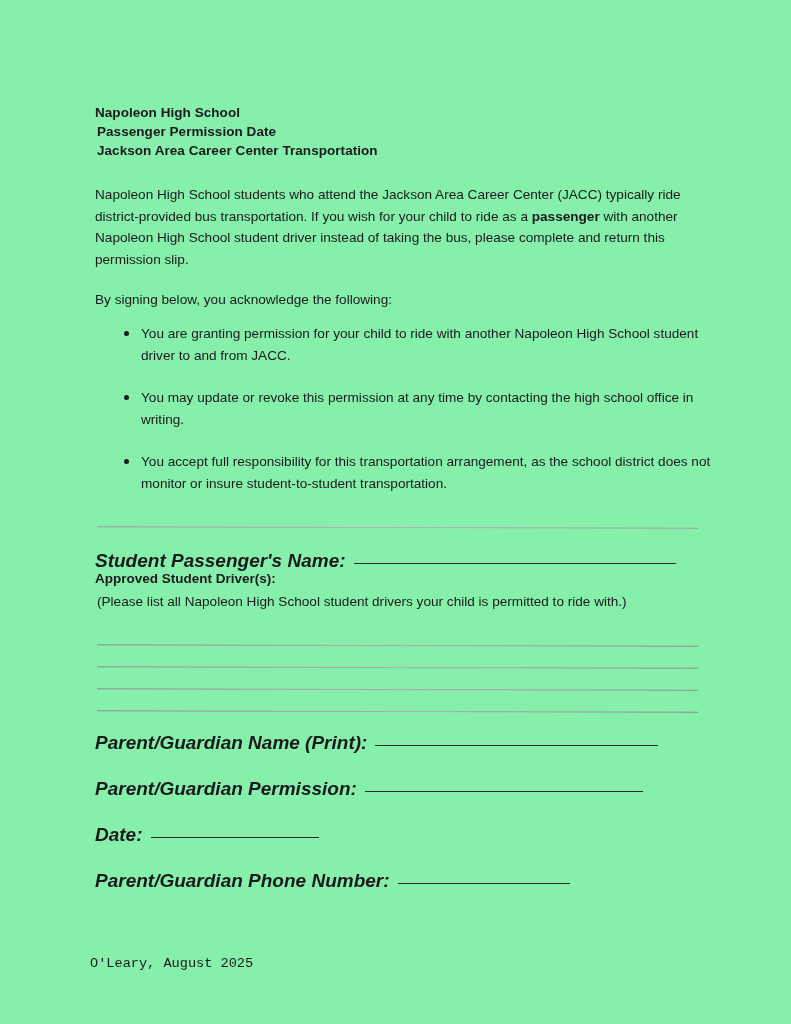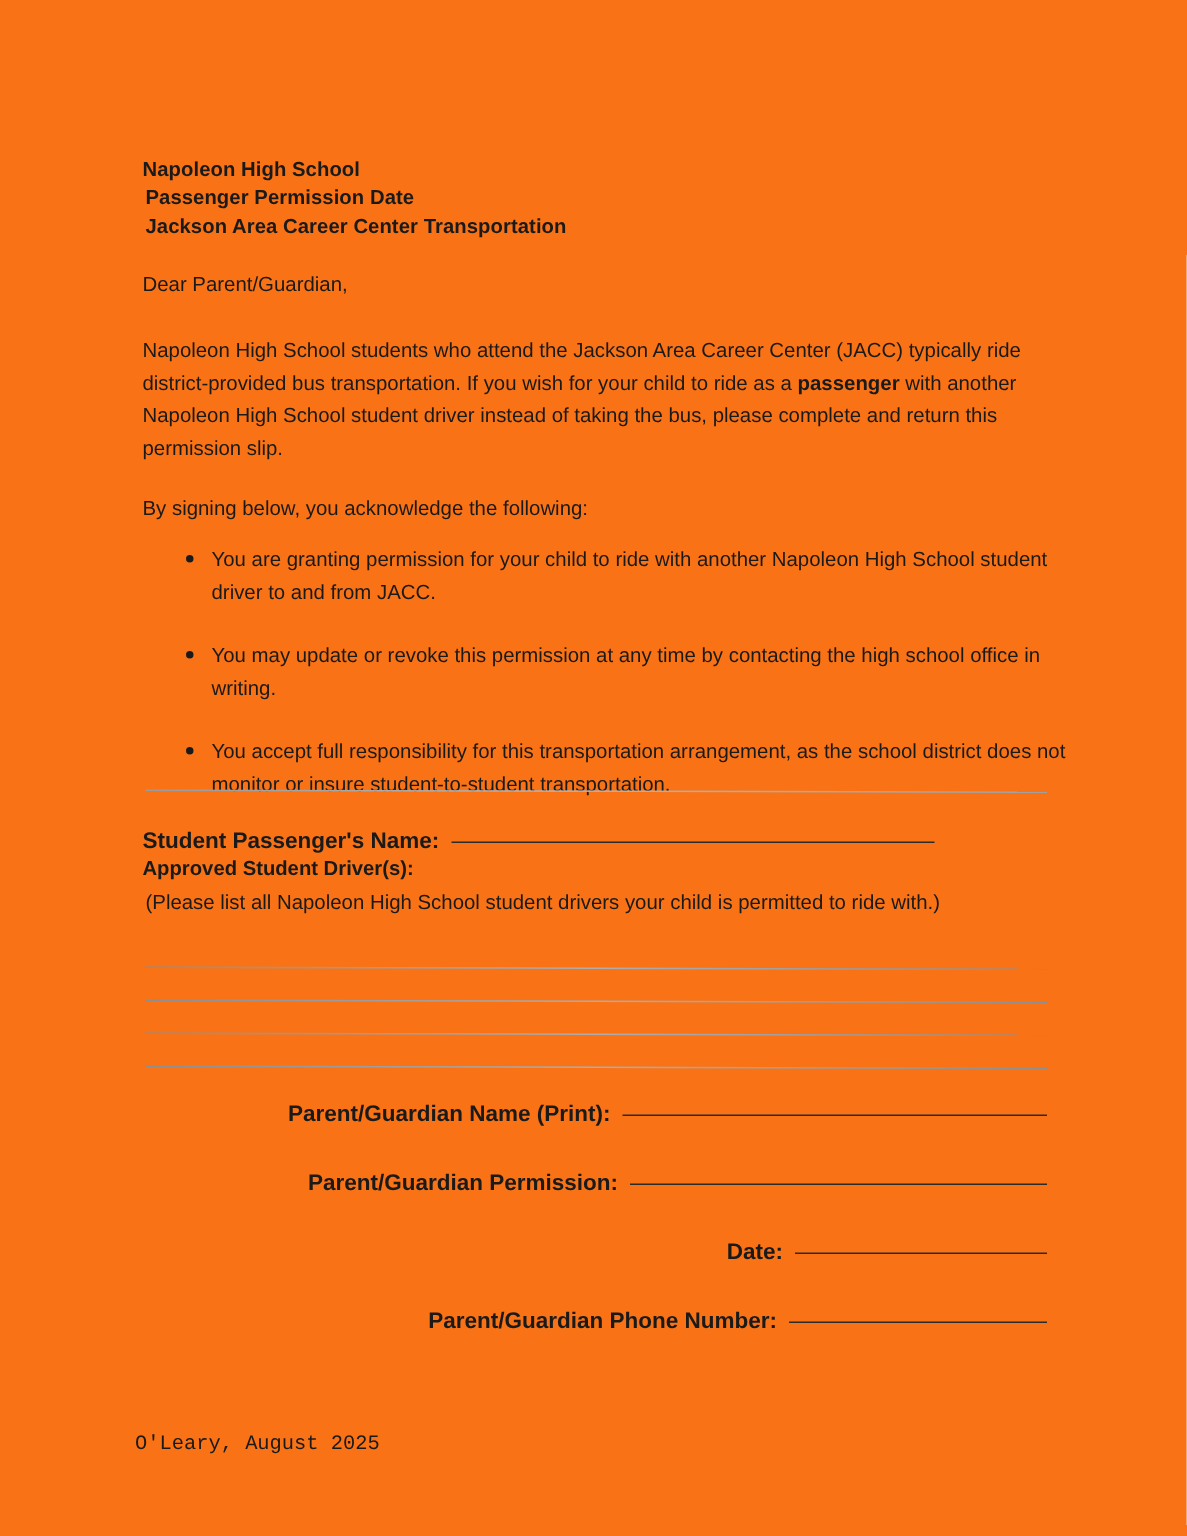--- a/index.html
+++ b/index.html
@@ -12,21 +12,21 @@
     height: 1024px;
     position: relative;
     font-family: "Liberation Sans", sans-serif;
     color: #1a1a1a;
     overflow: hidden;
   }
 
   .page {
     position: absolute;
     inset: 0;
-    background: #f97316;
+    background: #86efac;
   }
 
   .content {
     position: absolute;
     left: 95px;
     top: 104px;
     width: 603px;
   }
 
   
@@ -100,23 +100,24 @@
   .form-area {
     position: absolute;
     left: 95px;
     top: 552px;
     width: 603px;
   }
 
   .field-line {
     position: relative;
     font-weight: bold;
-    font-size: 15px;
+    font-size: 19px;
     line-height: 18px;
     white-space: nowrap;
+    font-style: italic;
   }
   .field-label { display: inline-block; }
 
   .fill-rule {
     display: inline-block;
     vertical-align: 3px;
     height: 0;
     border-bottom: 1.6px solid #2b2b2b;
     margin-left: 8px;
   }
@@ -152,21 +153,20 @@
     margin-bottom: 21px;
     transform: rotate(0.14deg);
   }
 
   
   .sig-block {
     position: absolute;
     left: 95px;
     top: 734px;
     width: 603px;
-    text-align: right;
   }
   .sig-block .field-line { margin-bottom: 28px; }
   .sig-block .field-line:last-child { margin-bottom: 0; }
 
   
   .footer {
     position: absolute;
     left: 90px;
     top: 954px;
     font-size: 13.6px;
@@ -180,21 +180,20 @@
 <div class="page">
 
   <div class="content">
 
     <div class="doc-header">
       <div class="hline-1">Napoleon High School</div>
       <div class="hline-2">Passenger Permission Date</div>
       <div class="hline-3">Jackson Area Career Center Transportation</div>
     </div>
 
-    <div class="salutation">Dear Parent/Guardian,</div>
 
     <div class="para"><span>Napoleon High School students who attend the Jackson Area Career Center (JACC) typically ride district-provided bus transportation. If you wish for your child to ride as a </span><b>passenger</b><span> with another Napoleon High School student driver instead of taking the bus, please complete and return this permission slip.</span></div>
 
     <div class="lead-in">By signing below, you acknowledge the following:</div>
 
     <div class="bullets">
       <div class="bullet-row">
         <span class="bullet-dot"></span>
         <span>You are granting permission for your child to ride with another Napoleon High School student driver to and from JACC.</span>
       </div>

